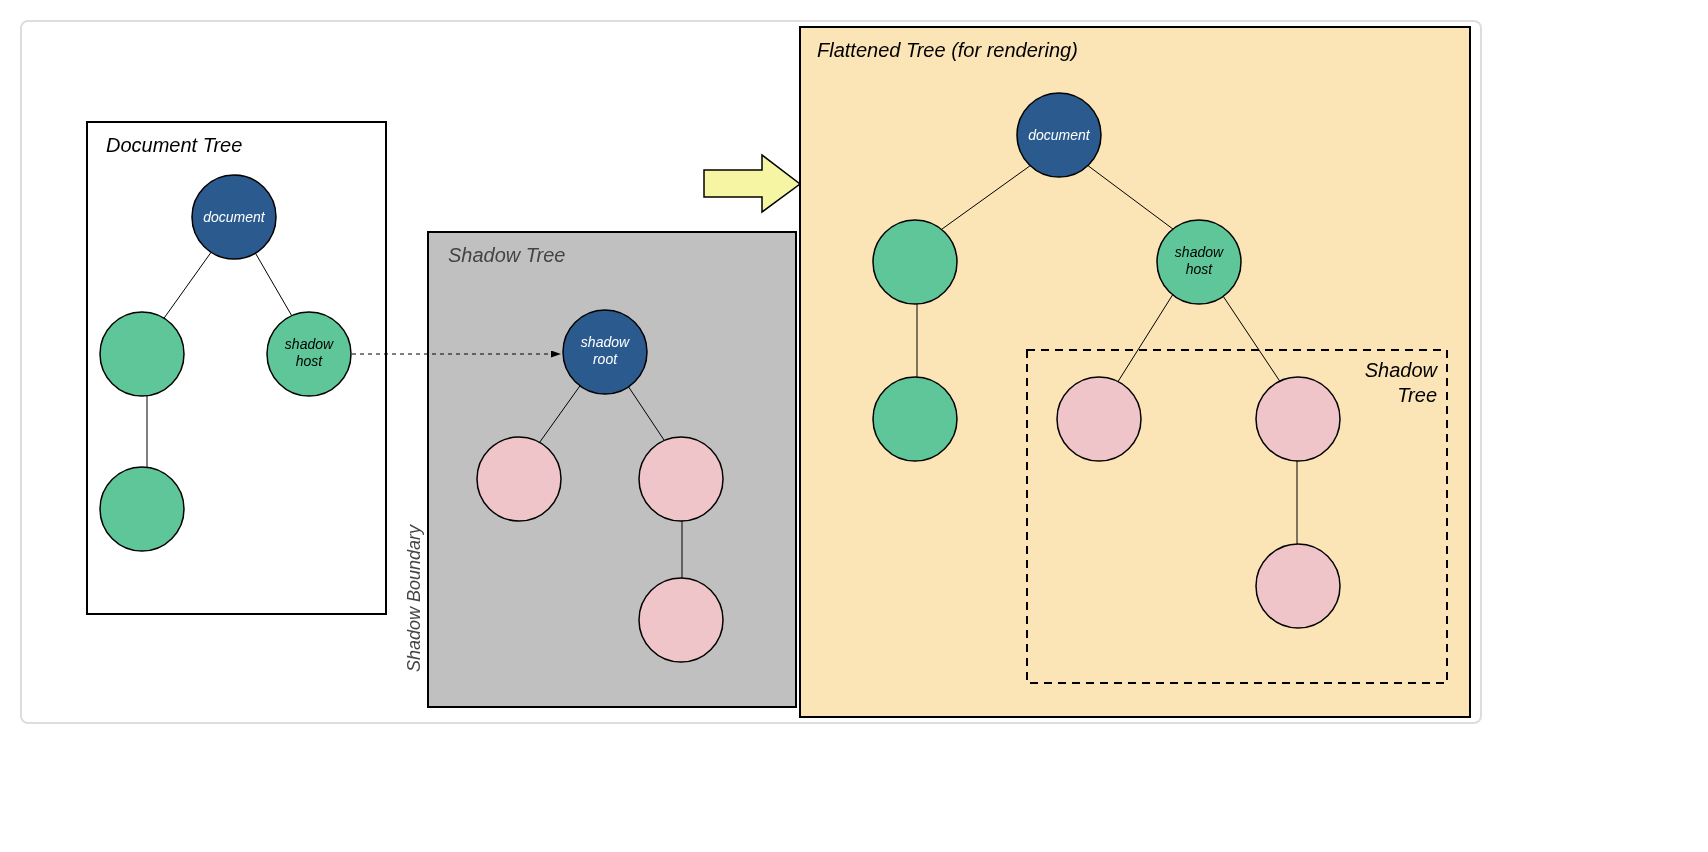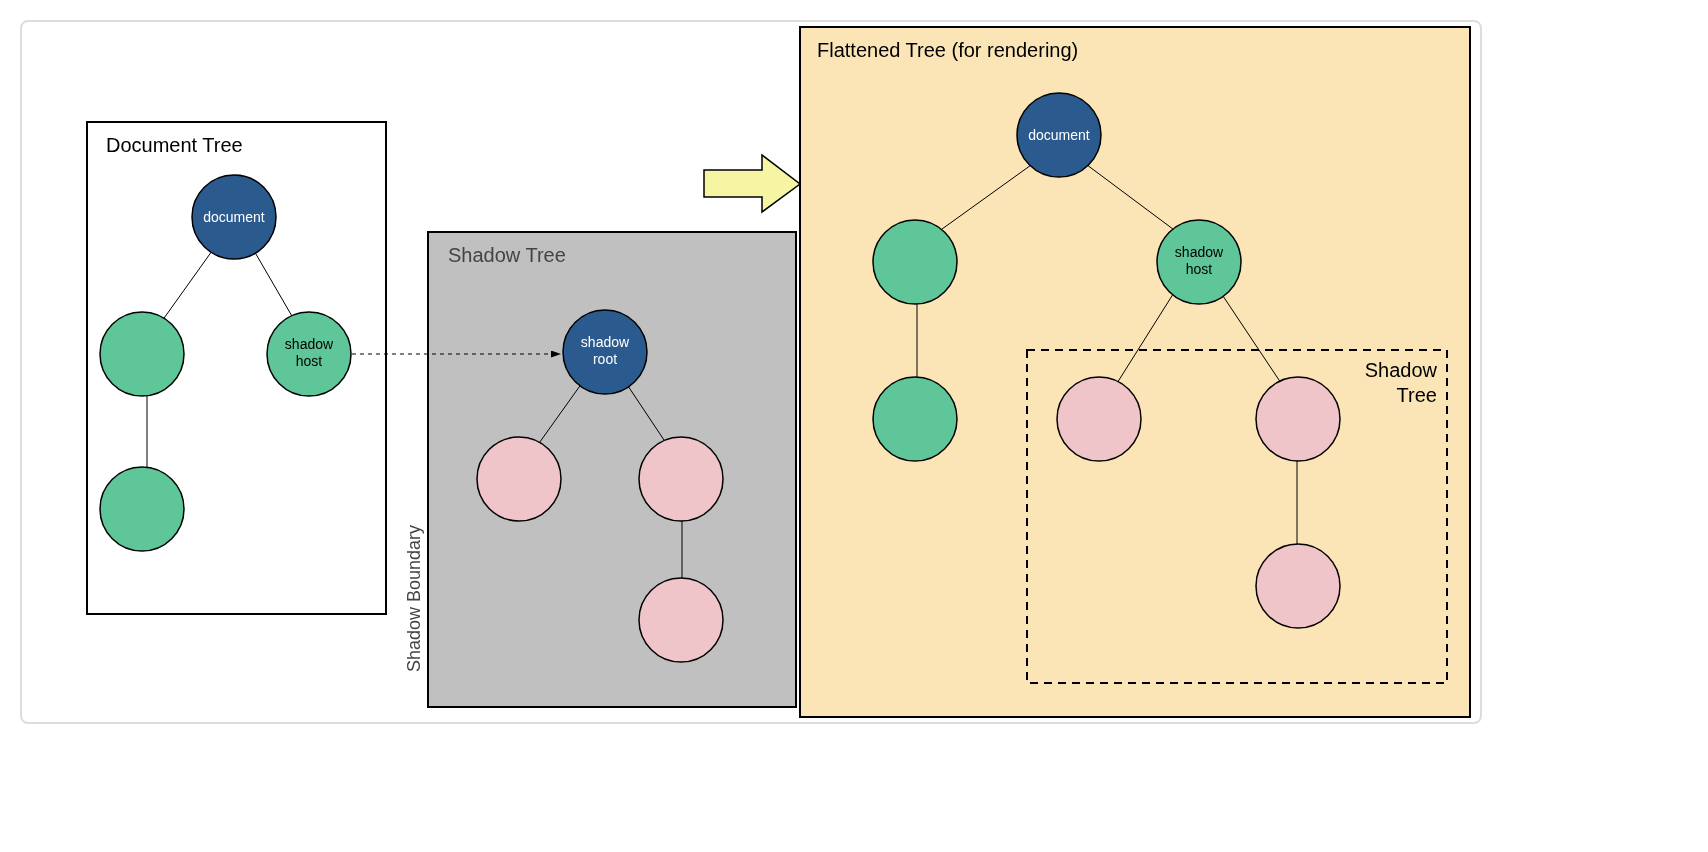--- a/index.html
+++ b/index.html
@@ -7,20 +7,21 @@
       padding: 20px;
       font-family: sans-serif;
       background: #fff;
     }
     .container {
       width: 1458px;
       height: 700px;
       border: 2px solid #ddd;
       border-radius: 8px;
       position: relative;
+      font-style: italic;
     }
     svg {
       width: 100%;
       height: 100%;
     }
     .node-circle {
       stroke: #000;
       stroke-width: 1.5;
     }
     .node-blue { fill: #2b5a8f; }

